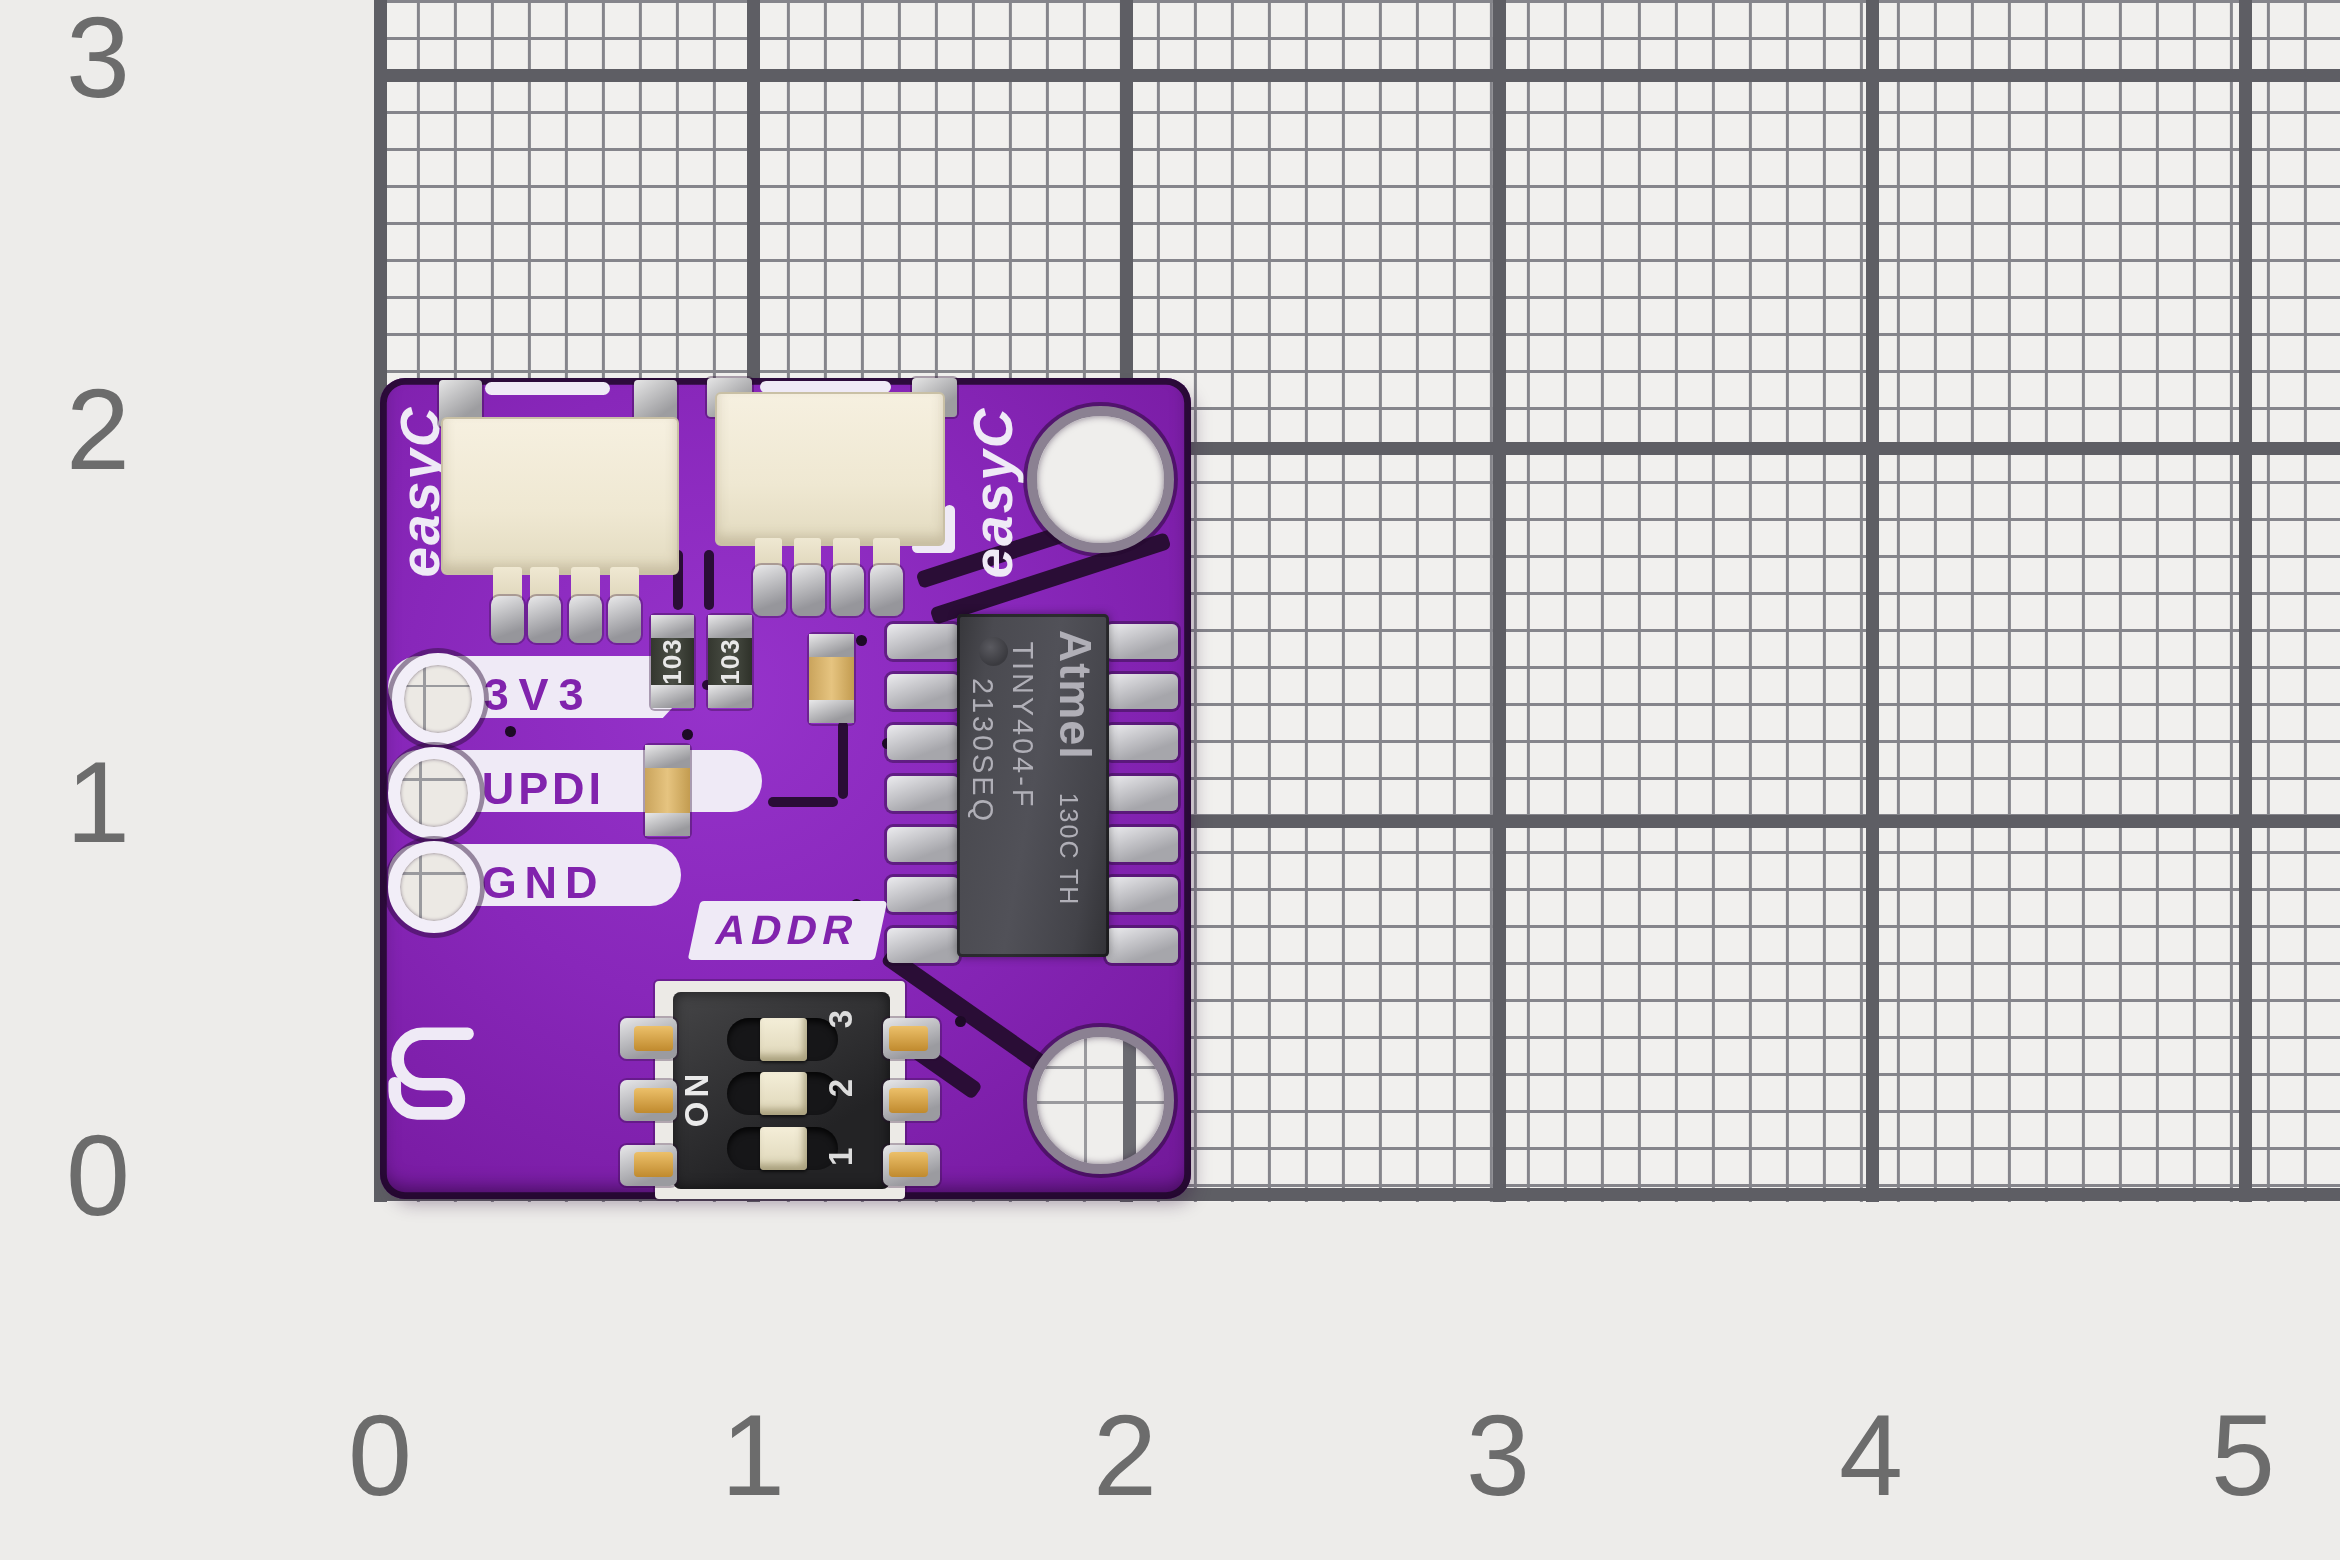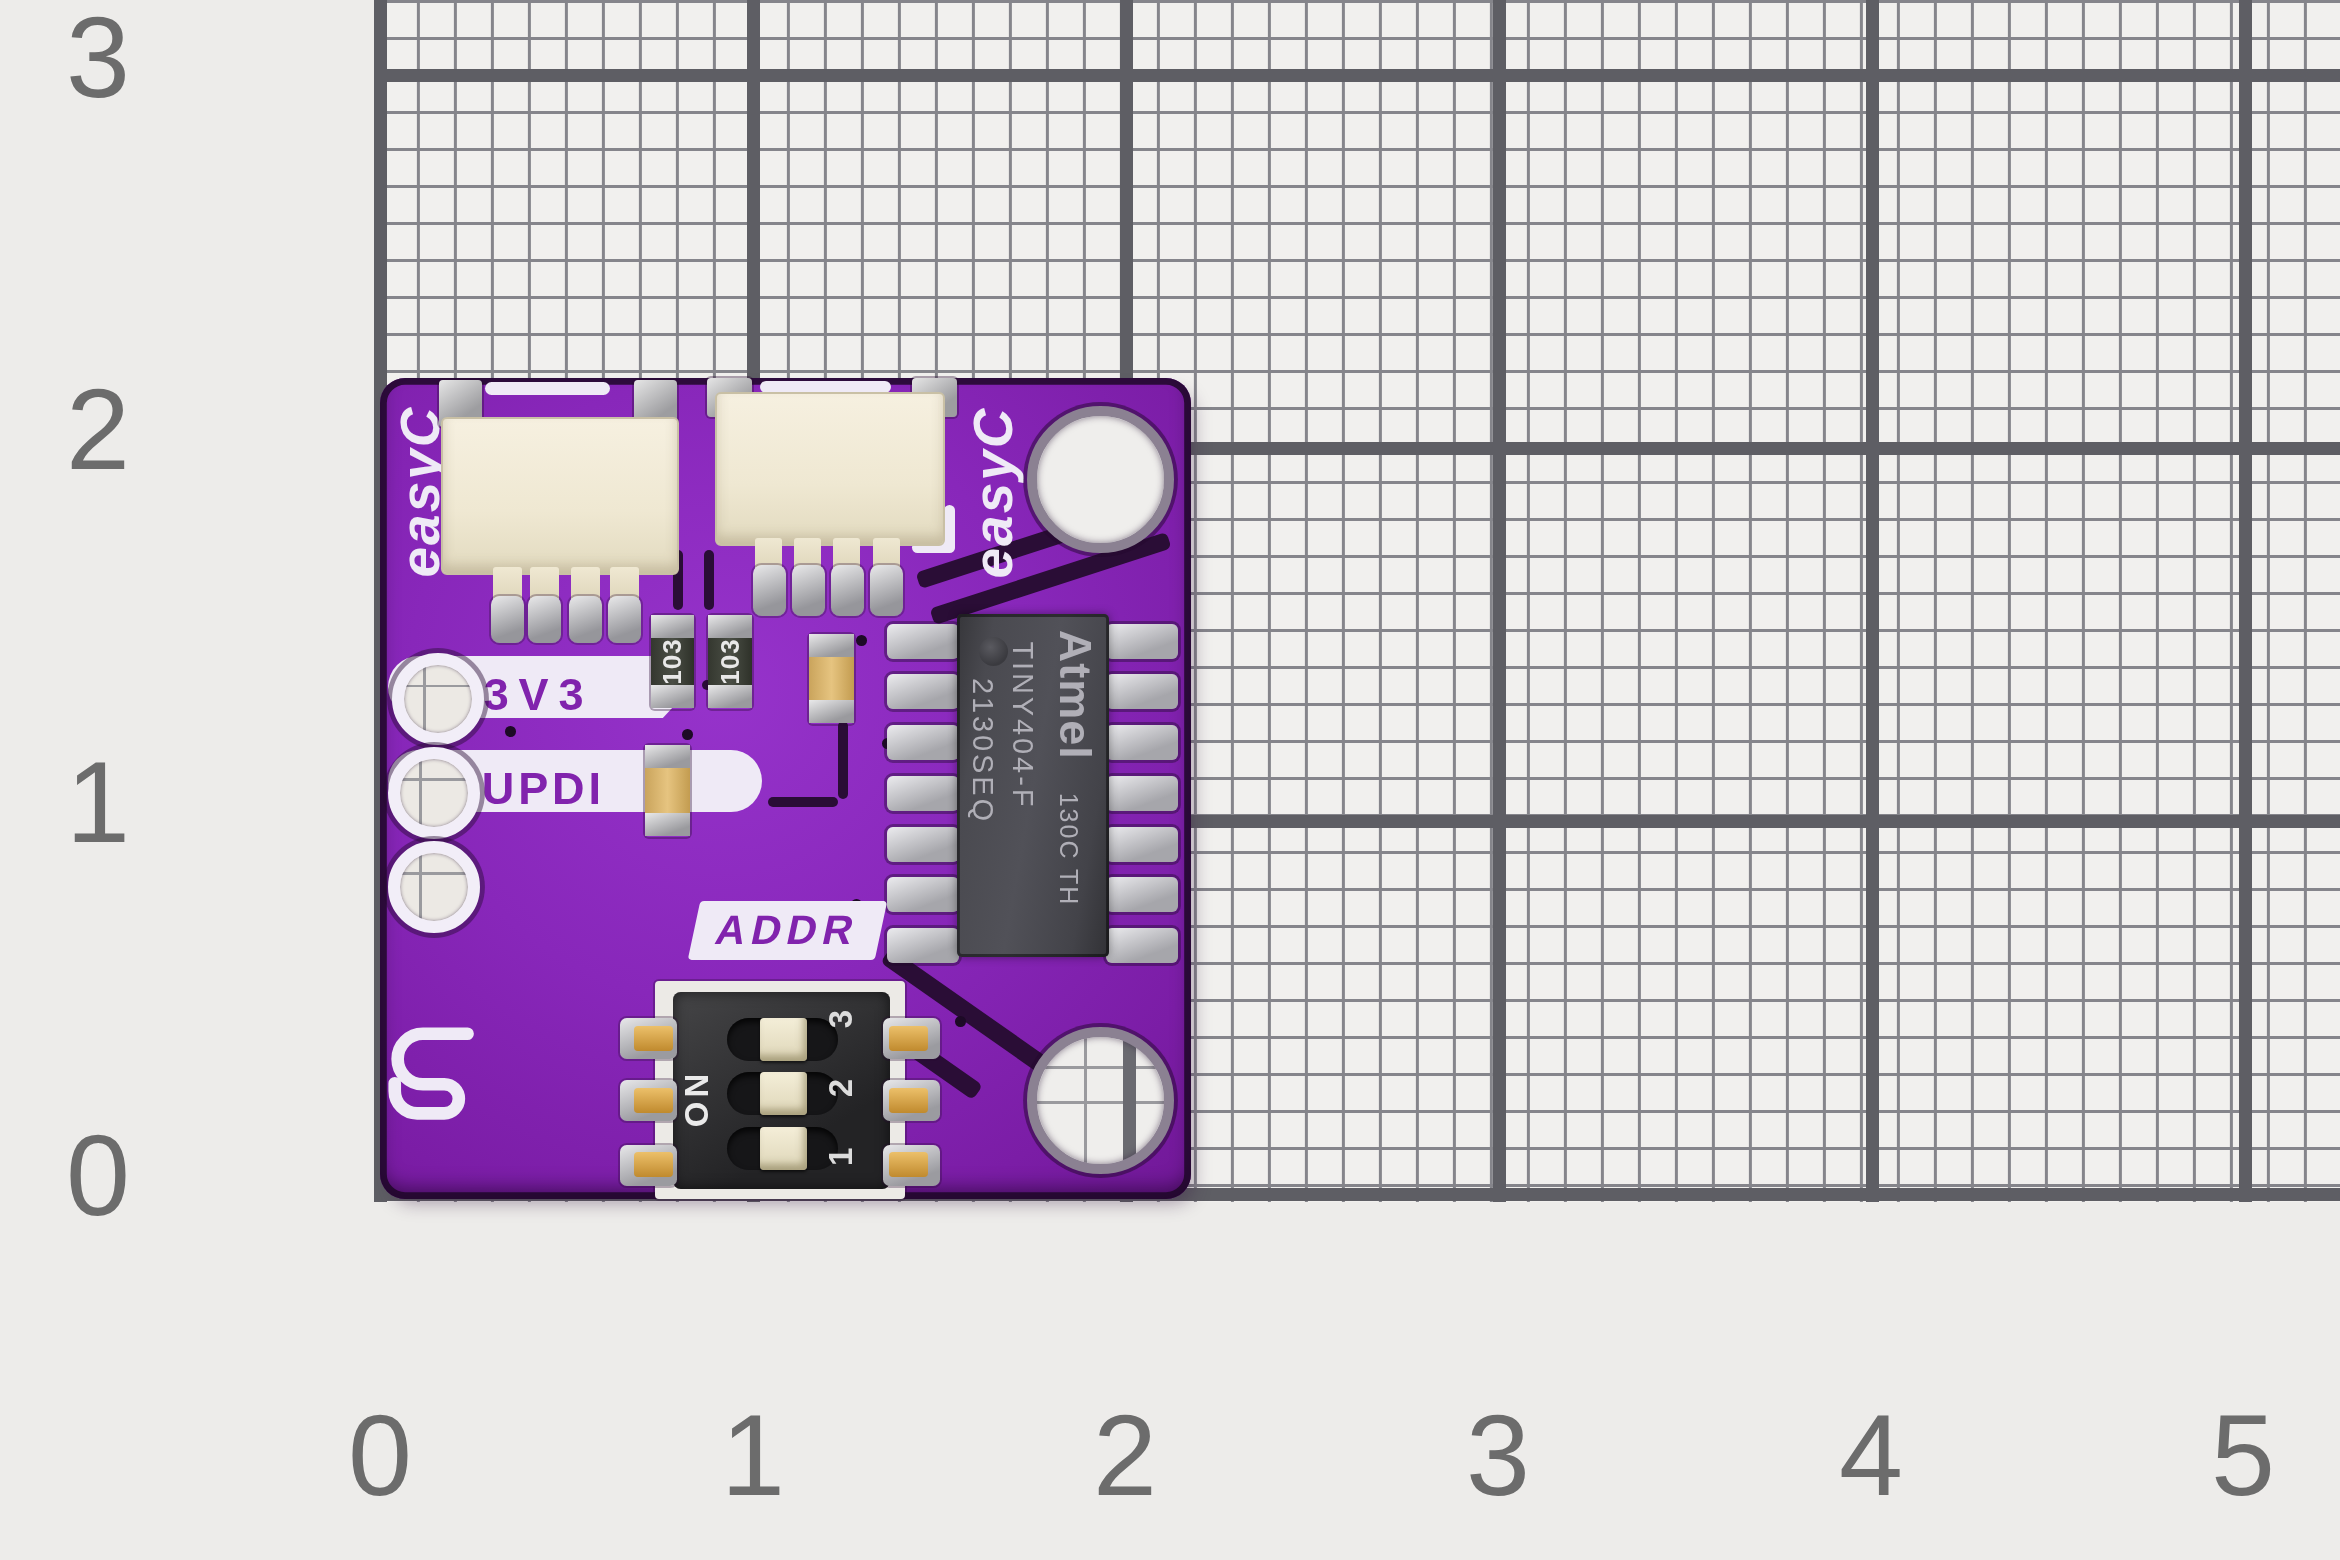--- a/index.html
+++ b/index.html
@@ -204,20 +204,23 @@
       </div>
       <div class="l2">TINY404-F</div>
       <div class="l3">2130SEQ</div>
     </div>
 
     <div class="pill" style="top:278px;width:304px;clip-path:polygon(0 0,calc(100% - 29px) 0,100% 50%,calc(100% - 29px) 100%,0 100%);border-radius:31px 0 0 31px;">
       <span style="padding-left:96px;letter-spacing:9.8px;">3V3</span>
     </div>
     <div class="pill" style="top:372px;width:374px;border-radius:31px;">
       <span style="padding-left:94px;letter-spacing:3.9px;">UPDI</span>
+    </div>
+    <div class="pill" style="top:466px;width:293px;border-radius:31px;">
+      <span style="padding-left:94px;letter-spacing:7.8px;">GND</span>
     </div>
     <div class="ring" style="left:11.7px;top:275px;"></div>
     <div class="ring" style="left:7.8px;top:369px;"></div>
     <div class="ring" style="left:7.8px;top:463px;"></div>
 
     <div id="addr">ADDR</div>
 
 
     <svg style="left:5.9px;top:642px;" width="101" height="111" viewBox="0 0 104 114">
       <path d="M84 14 H38 a26 26 0 0 0 0 52 h22 a15 15 0 0 1 0 30 H32 a23 23 0 0 1 -23 -23 v-8" fill="none" stroke="#efeaf6" stroke-width="13" stroke-linecap="round"></path>

